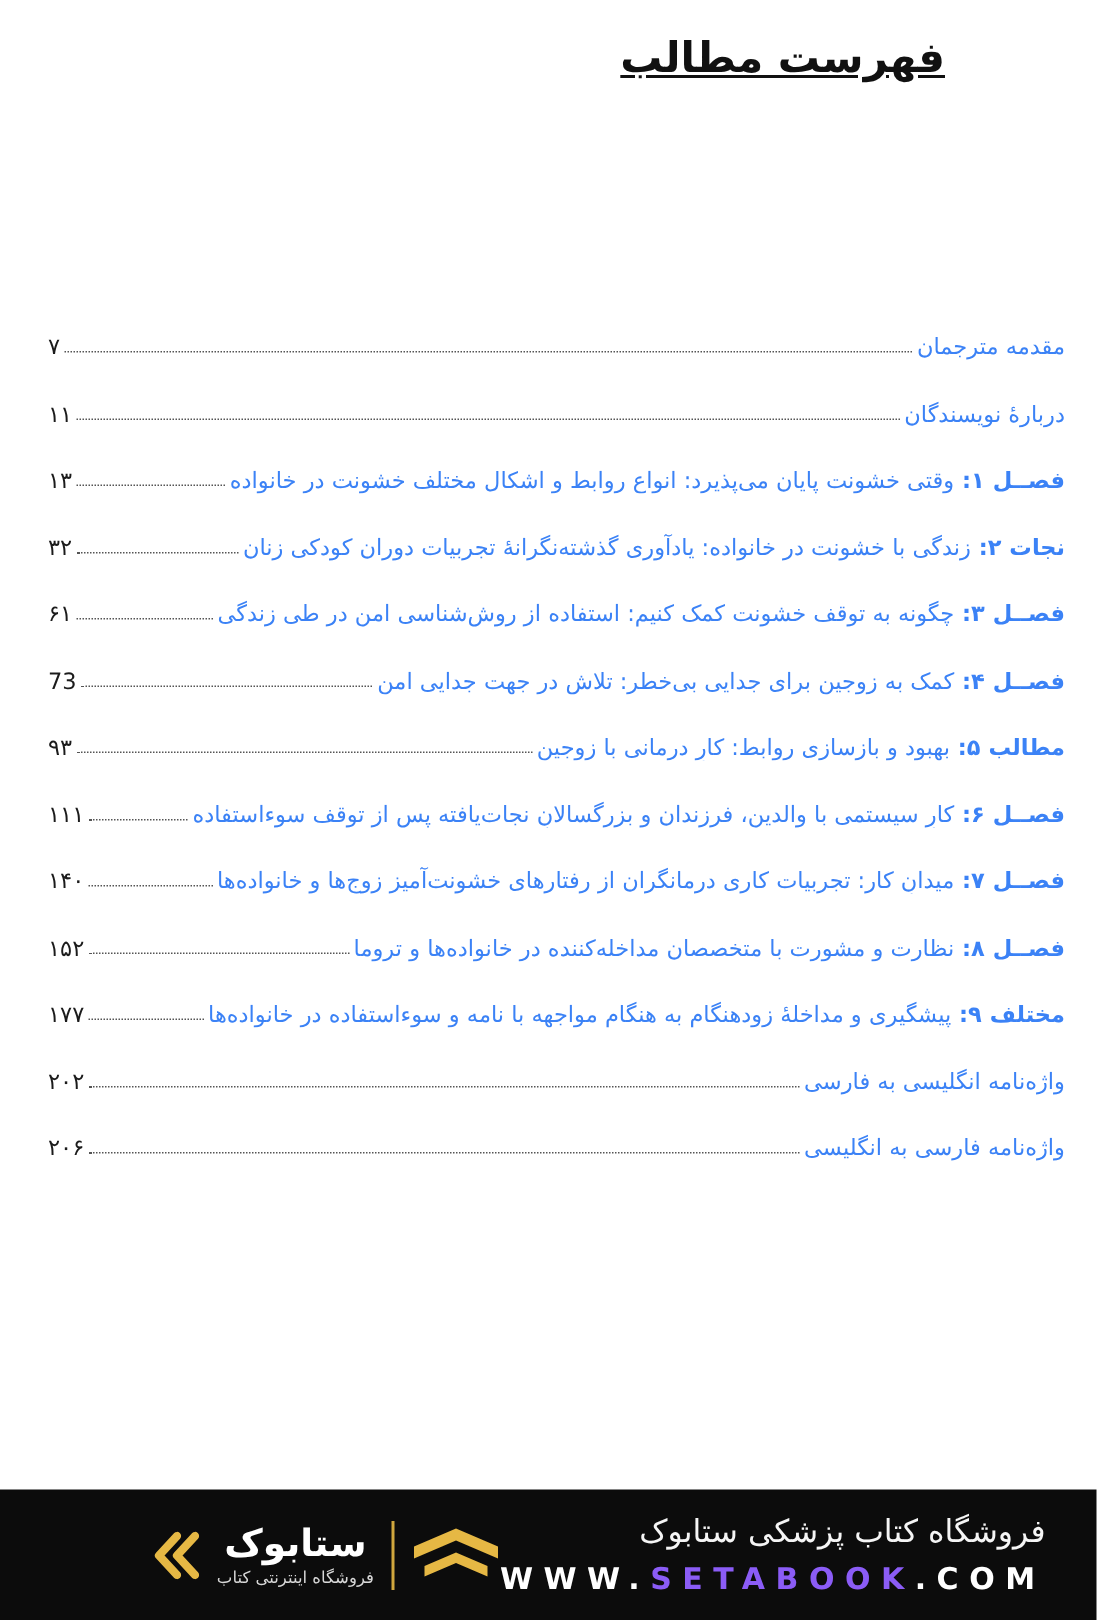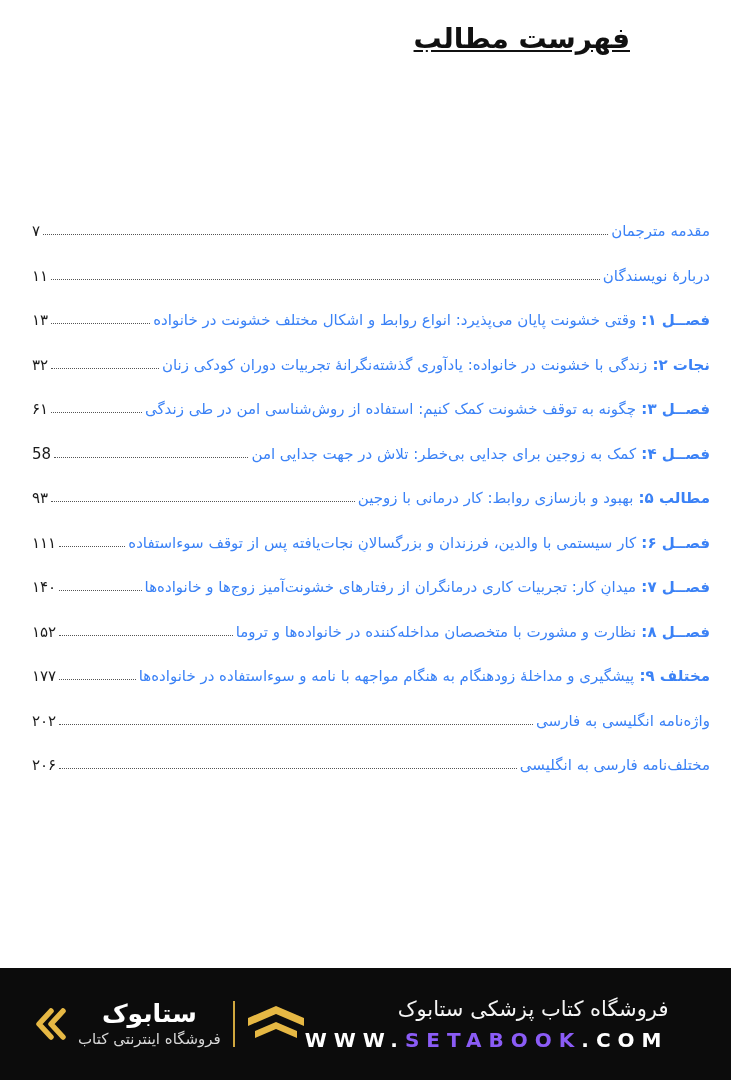--- a/index.html
+++ b/index.html
@@ -55,42 +55,42 @@
   .pagenum {
     flex-shrink: 0;
     font-size: 15px;
     color: #1b1b1b;
   }
 
   
   .footer {
     position: absolute;
     left: 0; right: 11px; bottom: 0;
-    height: 112px;
+    height: 87px;
     background: #0c0c0c;
     display: flex;
     align-items: center;
-    justify-content: flex-start;
+    justify-content: flex-end;
     padding: 0 34px 0 30px;
   }
   .footer-logo {
     display: flex;
     align-items: center;
     gap: 12px;
   }
   .logo-text-block { display: flex; flex-direction: column; align-items: center; direction: rtl; }
   .logo-title {
     color: #ffffff;
     font-size: 25px;
     font-weight: bold;
     line-height: 1.1;
   }
   .logo-subtitle {
     color: #d8d8d8;
-    font-size: 15px;
+    font-size: 11px;
     margin-top: 3px;
     letter-spacing: 0.5px;
   }
   .logo-divider {
     width: 2px;
     height: 46px;
     background: #E6B844;
     opacity: 0.9;
   }
   .footer-text { text-align: right; }
@@ -141,21 +141,21 @@
 
   <div class="row">
     <span class="entry-text"><span class="chapter-label">فصــل ۳: </span><span class="entry-body">چگونه به توقف خشونت کمک کنیم: استفاده از روش‌شناسی امن در طی زندگی</span></span>
     <span class="dots"></span>
     <span class="pagenum">۶۱</span>
   </div>
 
   <div class="row">
     <span class="entry-text"><span class="chapter-label">فصــل ۴: </span><span class="entry-body">کمک به زوجین برای جدایی بی‌خطر: تلاش در جهت جدایی امن</span></span>
     <span class="dots"></span>
-    <span class="pagenum">58</span>
+    <span class="pagenum">73</span>
   </div>
 
   <div class="row">
     <span class="entry-text"><span class="chapter-label">مطالب ۵: </span><span class="entry-body">بهبود و بازسازی روابط: کارِ درمانی با زوجین</span></span>
     <span class="dots"></span>
     <span class="pagenum">۹۳</span>
   </div>
 
   <div class="row">
     <span class="entry-text"><span class="chapter-label">فصــل ۶: </span><span class="entry-body">کارِ سیستمی با والدین، فرزندان و بزرگسالانِ نجات‌یافته پس از توقف سوءاستفاده</span></span>
@@ -181,21 +181,21 @@
     <span class="pagenum">۱۷۷</span>
   </div>
 
   <div class="row">
     <span class="entry-text"><span class="chapter-label"></span><span class="entry-body">واژه‌نامه انگلیسی به فارسی</span></span>
     <span class="dots"></span>
     <span class="pagenum">۲۰۲</span>
   </div>
 
   <div class="row">
-    <span class="entry-text"><span class="chapter-label"></span><span class="entry-body">مختلف‌نامه فارسی به انگلیسی</span></span>
+    <span class="entry-text"><span class="chapter-label"></span><span class="entry-body">واژه‌نامه فارسی به انگلیسی</span></span>
     <span class="dots"></span>
     <span class="pagenum">۲۰۶</span>
   </div>
 </div>
 
 <footer class="footer">
   <div class="footer-logo">
     <svg width="36" height="36" viewBox="0 0 36 36" aria-hidden="true">
       <path d="M21 5 L9 18 L21 31" fill="none" stroke="#E6B844" stroke-width="5.5" stroke-linecap="round" stroke-linejoin="round"></path>
       <path d="M33 5 L21 18 L33 31" fill="none" stroke="#E6B844" stroke-width="5.5" stroke-linecap="round" stroke-linejoin="round"></path>

